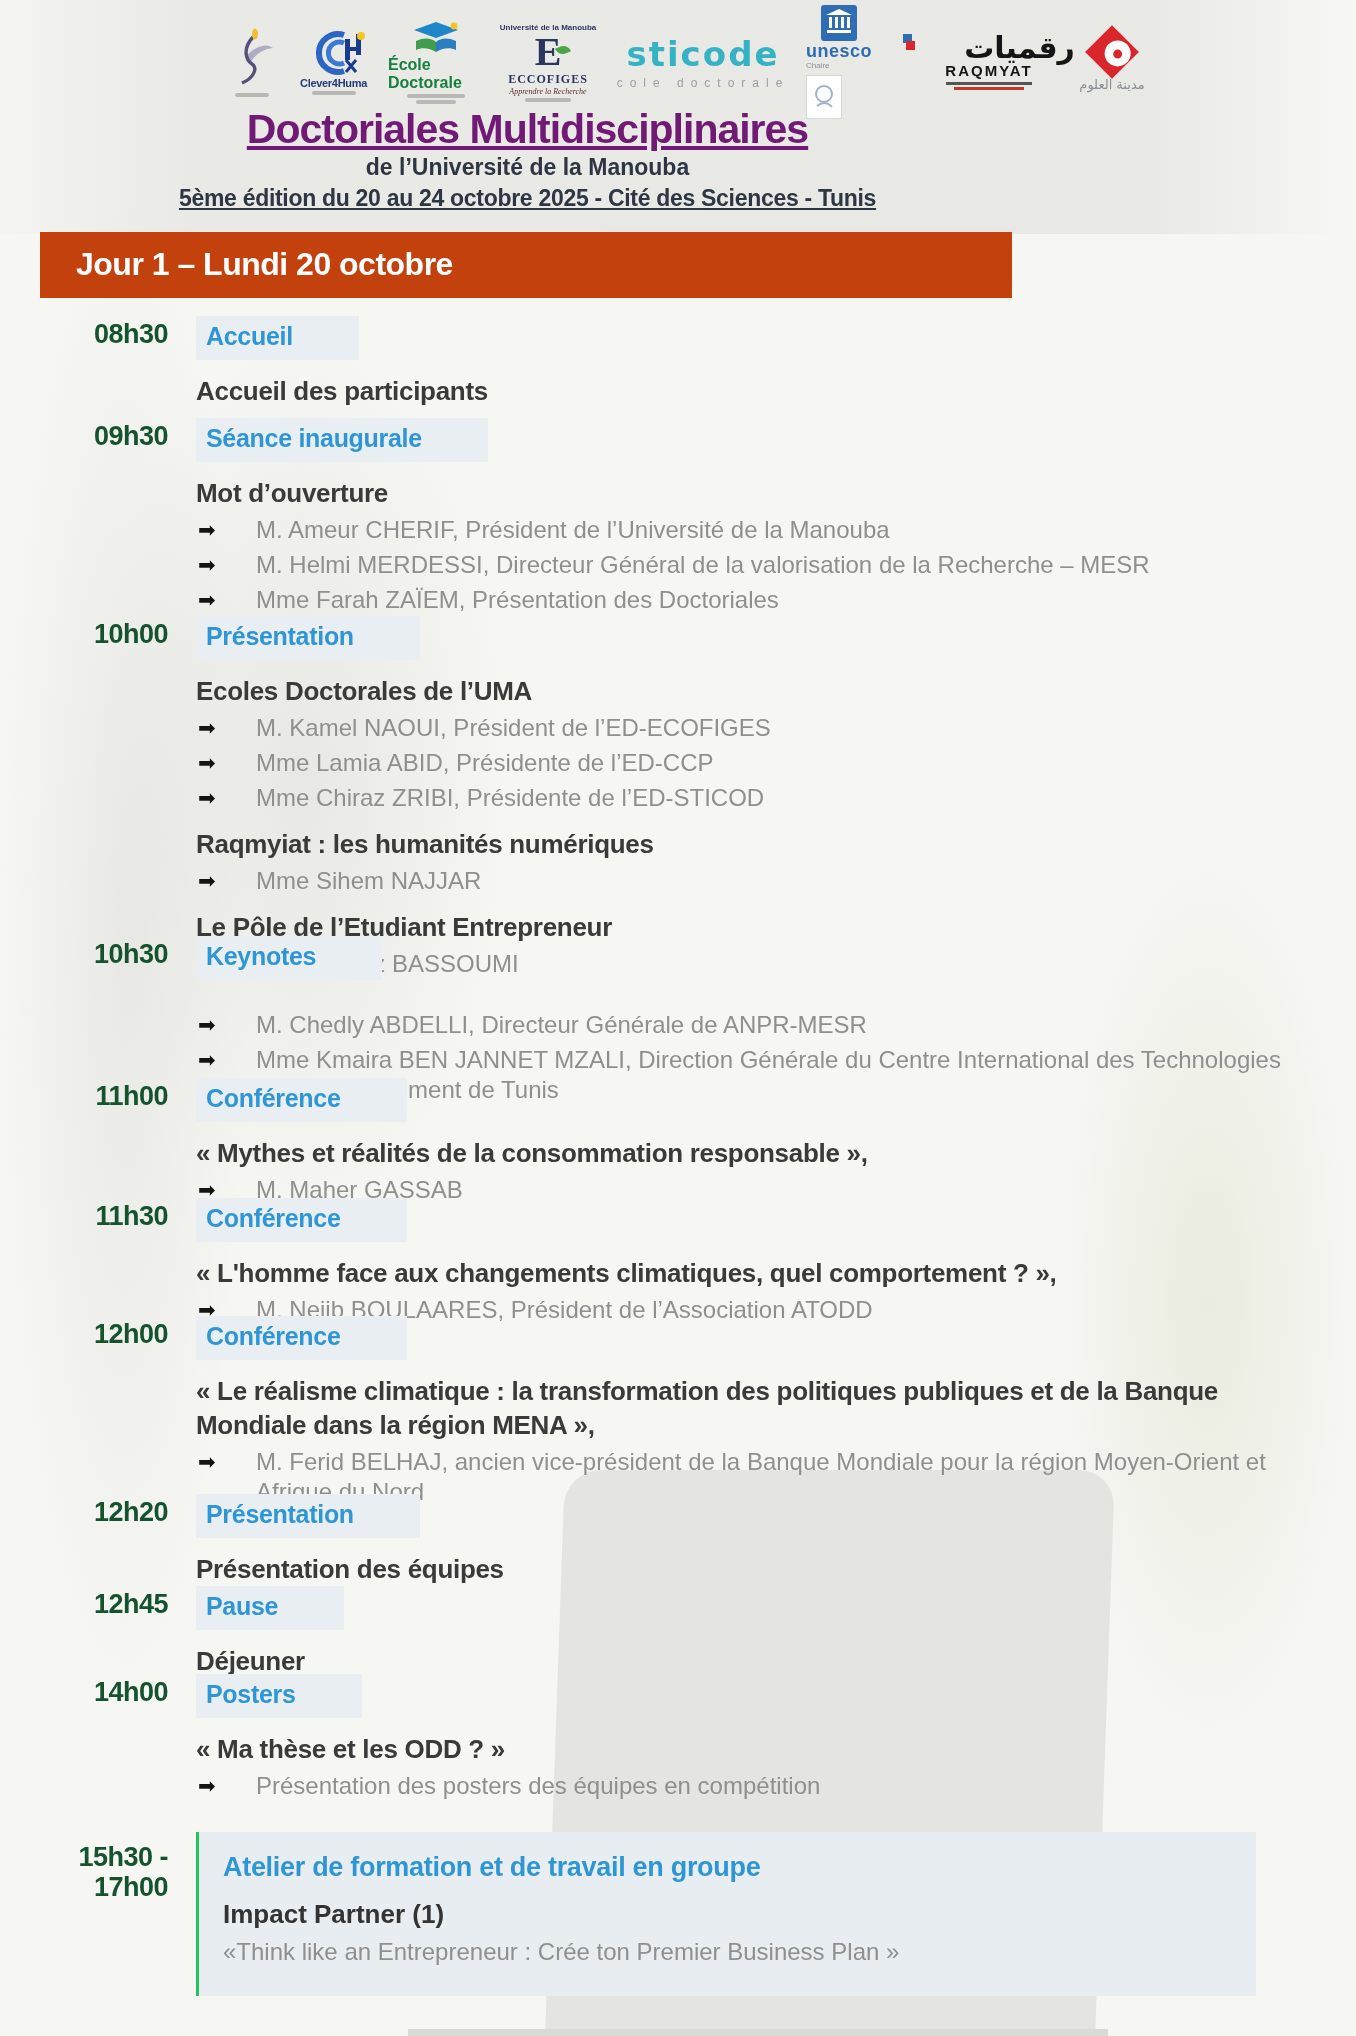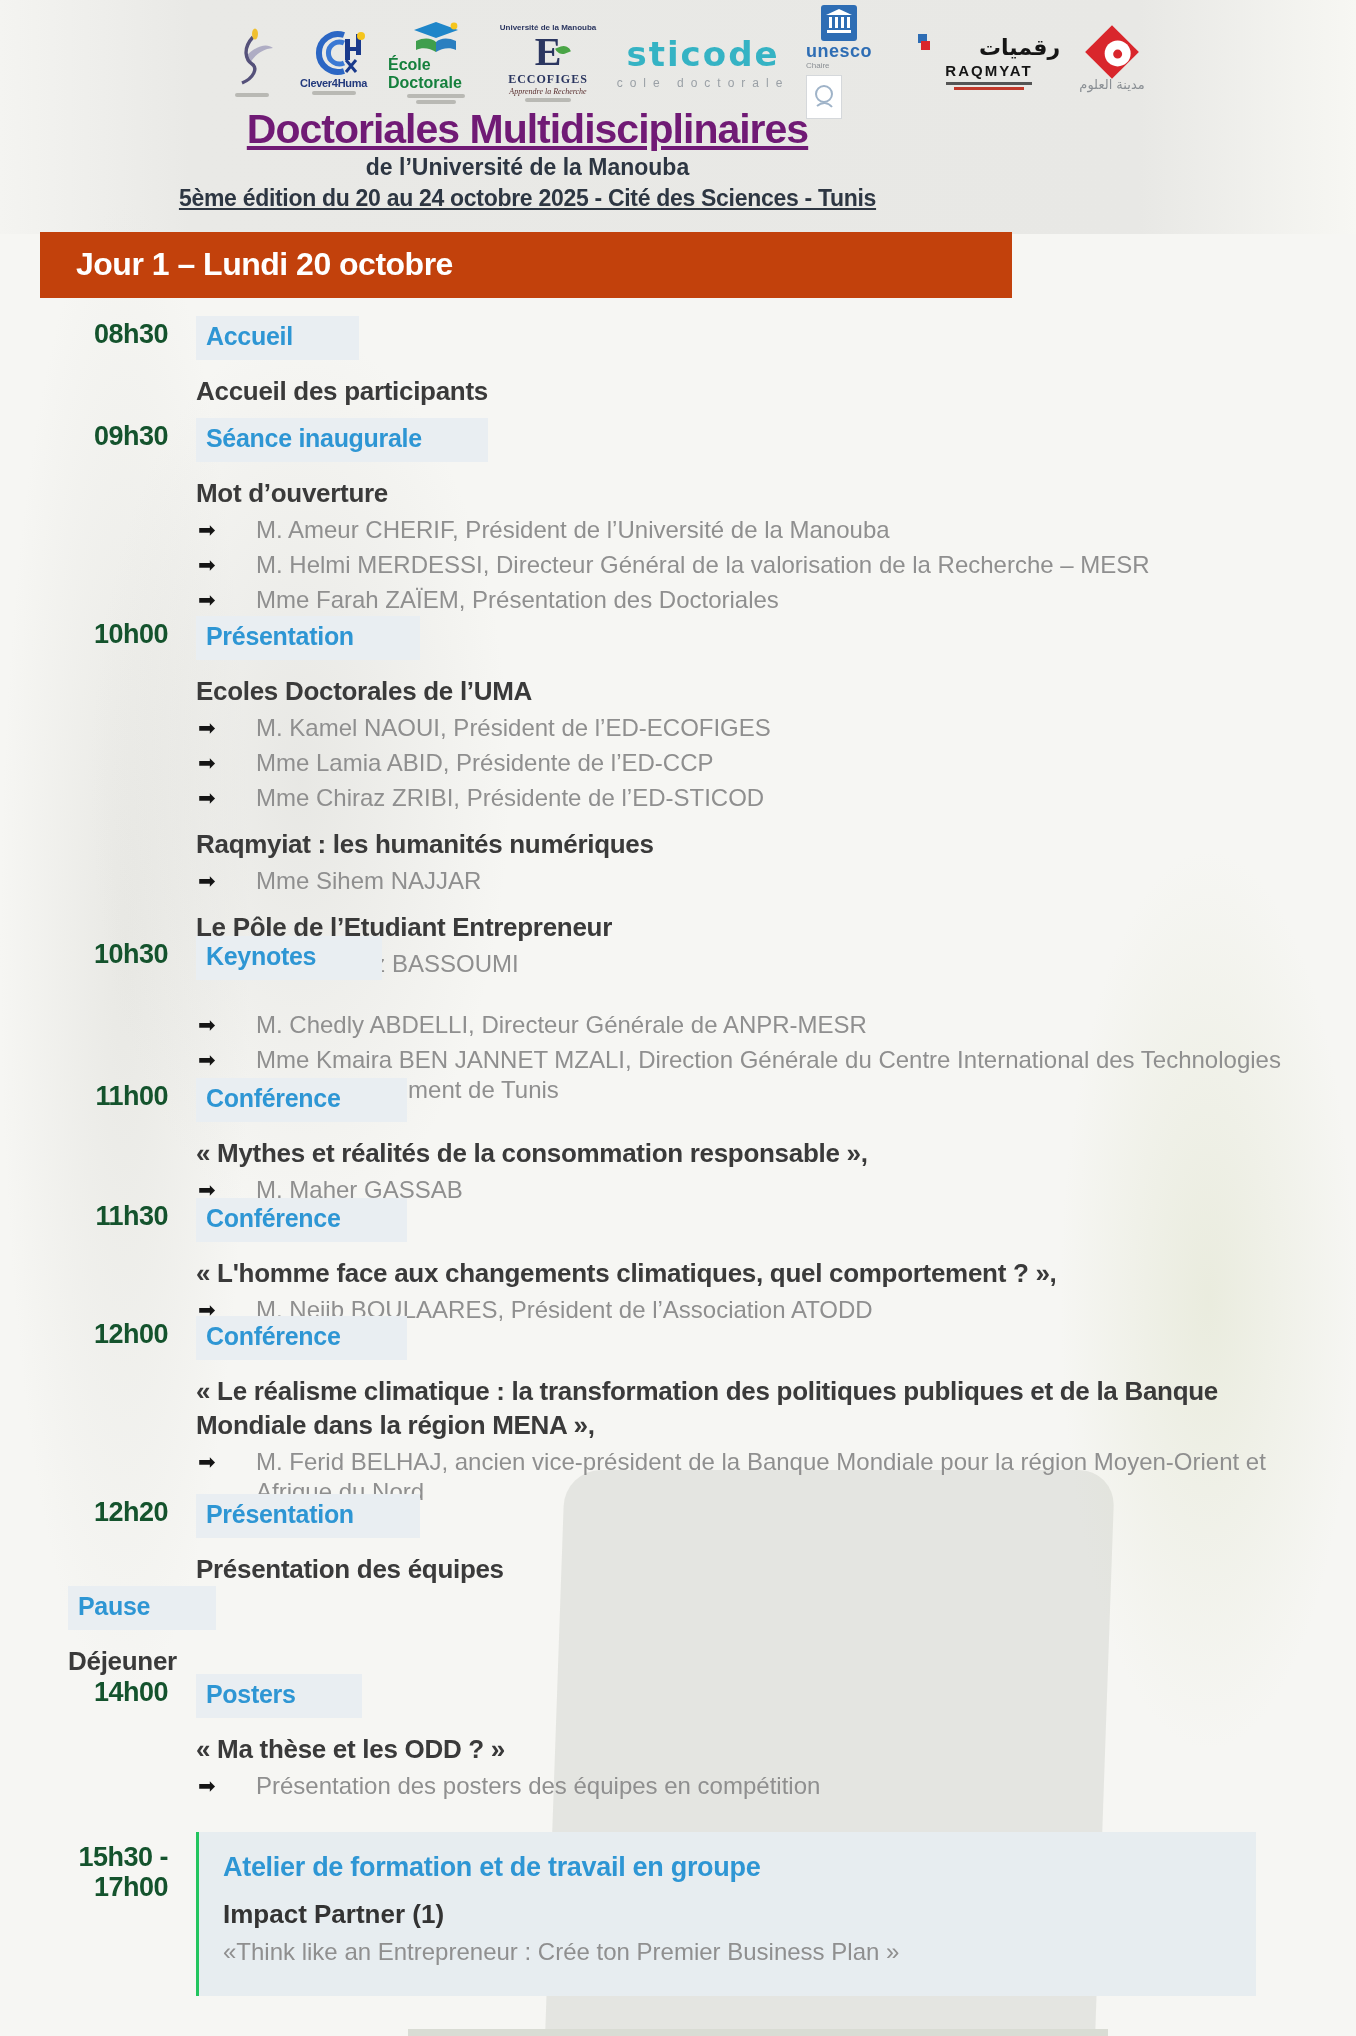--- a/index.html
+++ b/index.html
@@ -43,21 +43,21 @@
   .sti-word{font-size:34px;color:#35b3c4;letter-spacing:2px;font-weight:bold;
             font-family:"DejaVu Sans",sans-serif;}
   .sti-sub{font-size:12px;color:#9aa0a6;letter-spacing:7px;margin-top:2px;white-space:nowrap;}
   .lg-unesco{width:112px;flex-direction:column;align-items:flex-start;gap:5px;}
   .unesco-left{display:flex;flex-direction:column;align-items:center;}
   .unesco-word{font-size:18px;font-weight:bold;color:#2e6db4;letter-spacing:.5px;line-height:20px;}
   .unesco-chaire{font-size:8px;color:#8a8f94;align-self:flex-start;}
   .unesco-box2{width:34px;height:42px;background:#fff;border:1px solid #d5d8db;display:flex;
                align-items:center;justify-content:center;}
   .lg-raq{width:118px;}
-  .raq-arabic{font-family:"DejaVu Sans",sans-serif;font-size:22px;font-weight:bold;color:#151515;
+  .raq-arabic{font-family:"DejaVu Sans",sans-serif;font-size:30px;font-weight:bold;color:#151515;
               line-height:27px;direction:rtl;margin-left:48px;}
   .raq-sq{position:relative;width:10px;height:18px;margin-right:3px;display:inline-block;}
   .raq-sq .b{position:absolute;left:0;top:0;width:9px;height:9px;background:#2e6db4;}
   .raq-sq .r{position:absolute;left:3px;top:7px;width:9px;height:9px;background:#d9262c;}
   .raq-word{font-size:15px;font-weight:bold;color:#151515;letter-spacing:2px;margin-top:1px;}
   .raq-tags{display:flex;flex-direction:column;gap:2px;margin-top:3px;align-items:center;}
   .raq-tags .t1{width:86px;height:3px;background:#555;}
   .raq-tags .t2{width:70px;height:3px;background:#c0392b;}
   .lg-cs{width:104px;}
   .cs-diamond{width:38px;height:38px;background:#d9262c;transform:rotate(45deg);position:relative;
@@ -307,20 +307,21 @@
               <span class="arrow">➡</span>
               <span class="speaker-text">M. Ferid BELHAJ, ancien vice-président de la Banque Mondiale pour la région Moyen-Orient et Afrique du Nord</span>
             </div>
           </div></div>
       </div>
       <div class="section s7">
         <div class="time-col">12h20</div>
         <div class="content-col"><div class="chip">Présentation</div><div class="item-title">Présentation des équipes</div></div>
       </div>
       <div class="section s8">
+        <div class="time-col">12h45</div>
         <div class="content-col"><div class="chip">Pause</div><div class="item-title">Déjeuner</div></div>
       </div>
       <div class="section s9">
         <div class="time-col">14h00</div>
         <div class="content-col"><div class="chip">Posters</div><div class="item-title">« Ma thèse et les ODD ? »</div><div class="speakers">
             <div class="speaker">
               <span class="arrow">➡</span>
               <span class="speaker-text">Présentation des posters des équipes en compétition</span>
             </div>
           </div></div>

